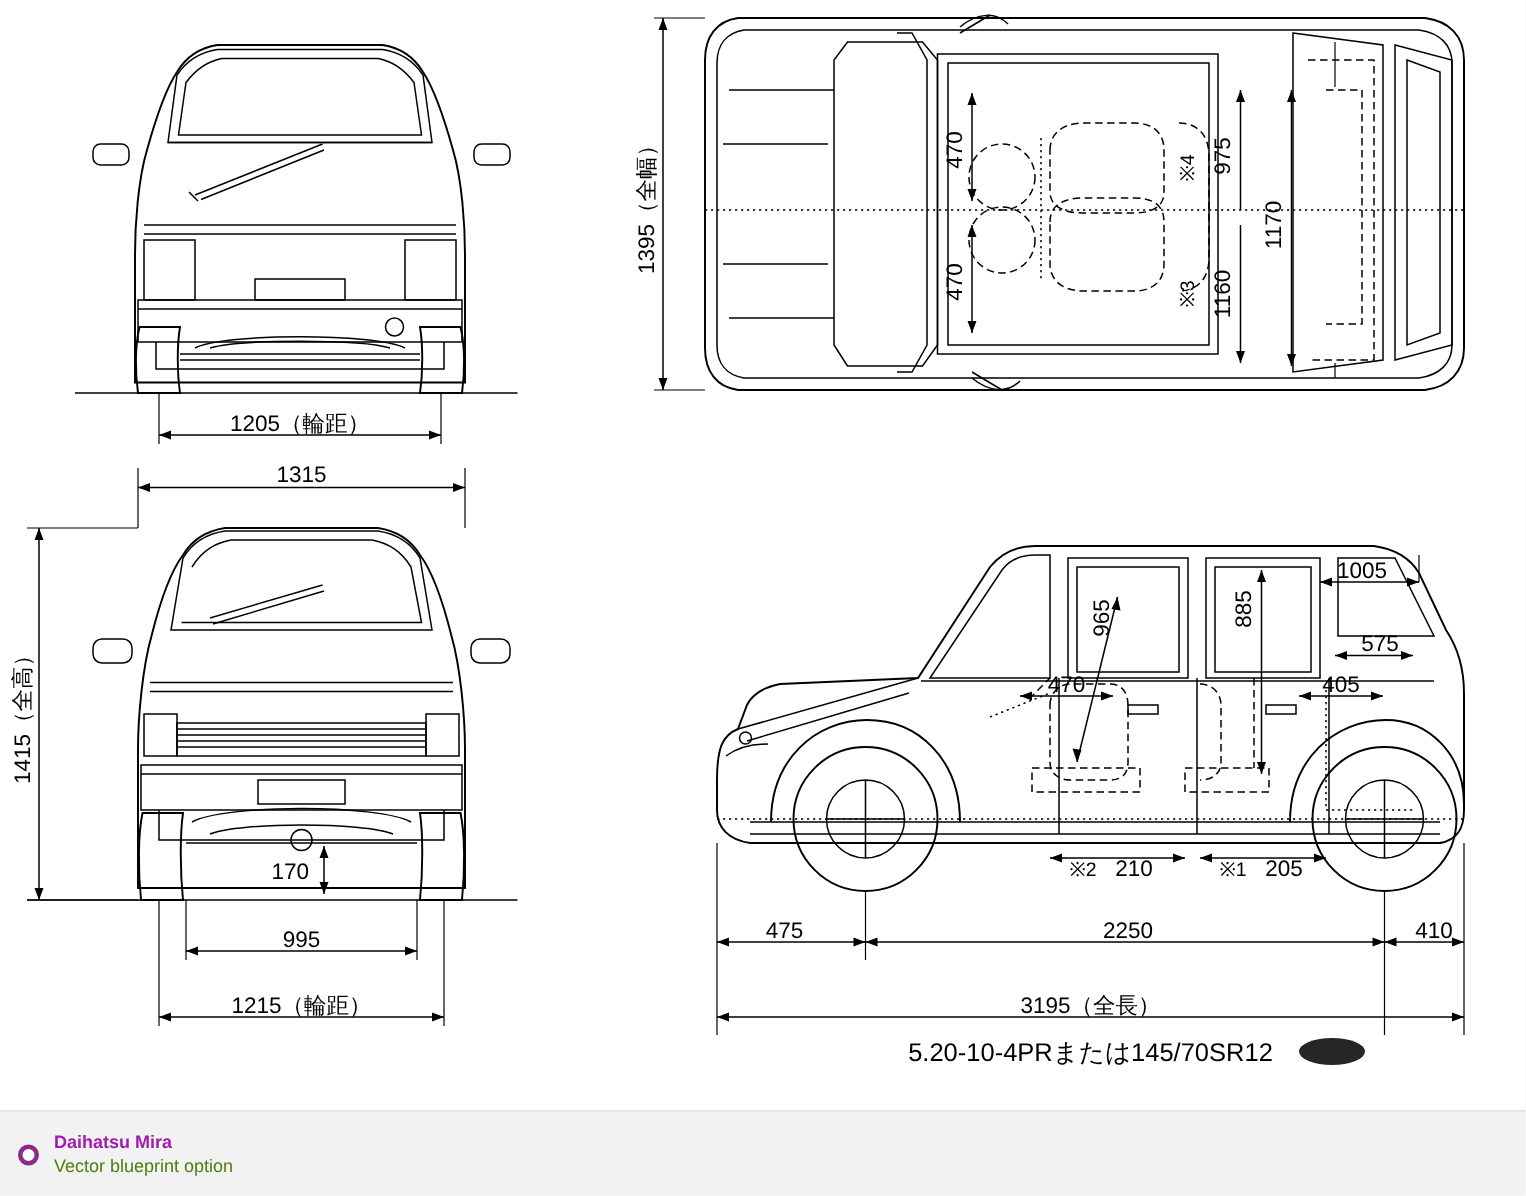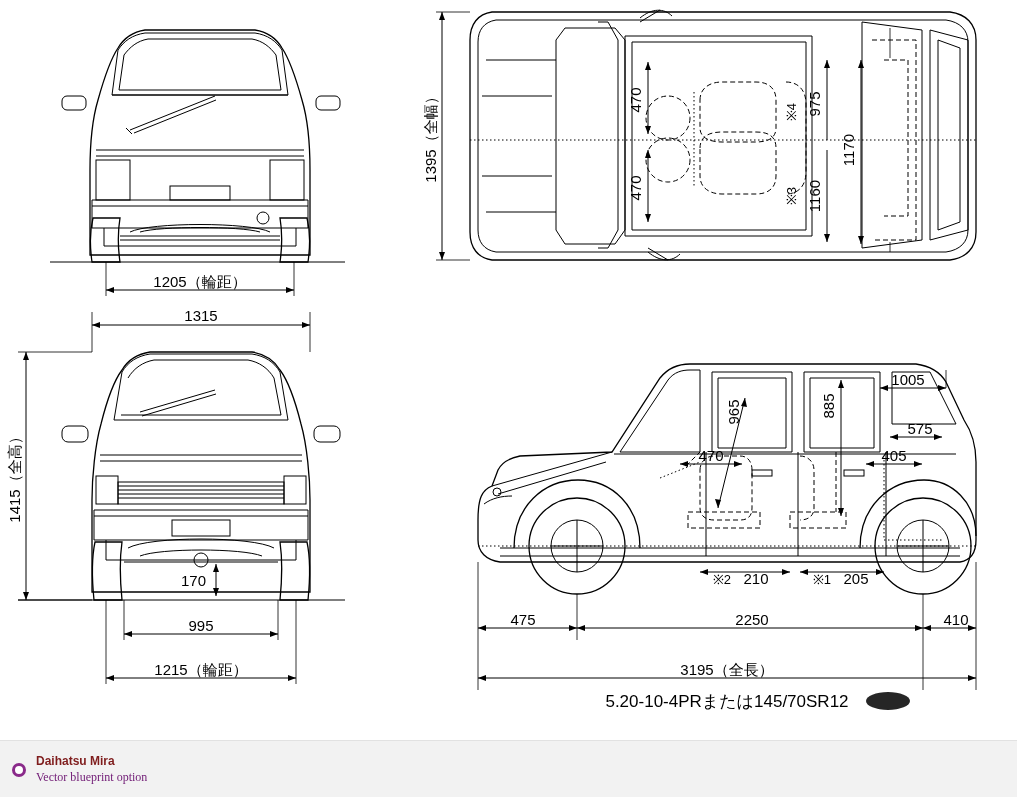--- a/index.html
+++ b/index.html
@@ -54,26 +54,25 @@
     background: #ffffff;
     flex: 0 0 auto;
     margin-top: 2px;
   }
   .footer-text {
     line-height: 1.35;
   }
   .footer-title {
     font-size: 12px;
     font-weight: bold;
-    color: #7f1d1d;
+    color: #a21caf;
   }
   .footer-sub {
     font-size: 12px;
-    color: #701a75;
-    font-family: Liberation Serif, serif;
+    color: #4d7c0f;
   }
   
   text {
     font-family: "Liberation Sans", sans-serif;
     fill: #000000;
   }
   .dim {
     font-size: 15px;
   }
   .dim-sm {

